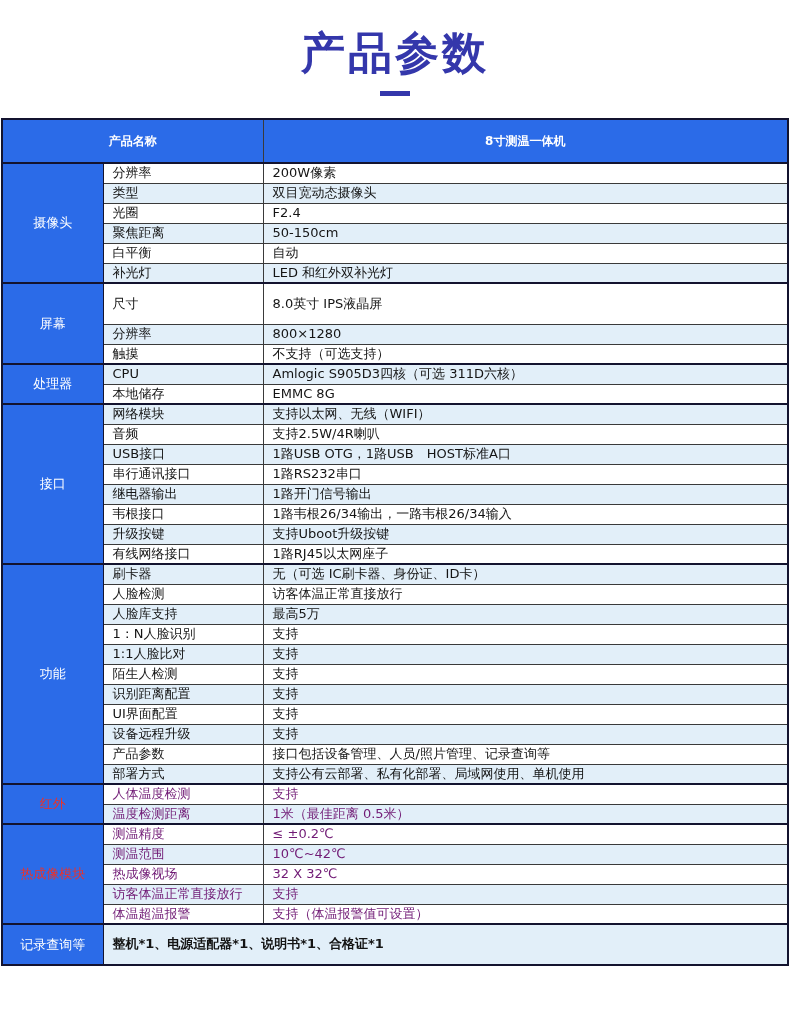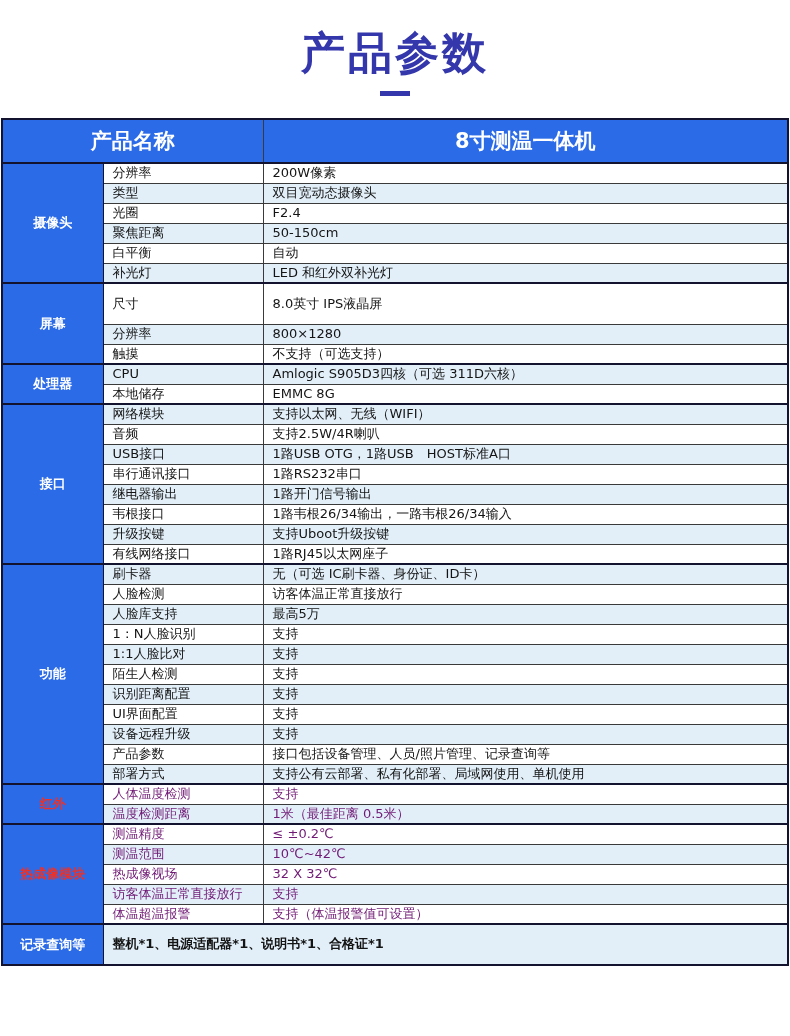--- a/index.html
+++ b/index.html
@@ -42,33 +42,33 @@
     border: 1px solid #3a3a3a;
     overflow: hidden;
     white-space: nowrap;
     box-sizing: border-box;
   }
 
   thead th {
     background: #2b6be8;
     color: #ffffff;
     height: 44px;
-    font-size: 21px;
+    font-size: 12px;
     font-weight: bold;
     text-align: center;
     border-bottom: 2px solid #13132f;
   }
 
   tbody tr { height: 20px; }
   tbody tr.tall { height: 41px; }
 
   td.cat {
     background: #2b6be8;
     color: #ffffff;
-    font-weight: bold;
+    font-weight: normal;
     font-size: 13px;
     text-align: center;
     border-right: 1px solid #13132f;
     border-left: 2px solid #13132f;
   }
   td.cat.red-label { color: #ee3127; margin-left: 24px; }
 
   td.cell {
     font-size: 13px;
     color: #141414;

